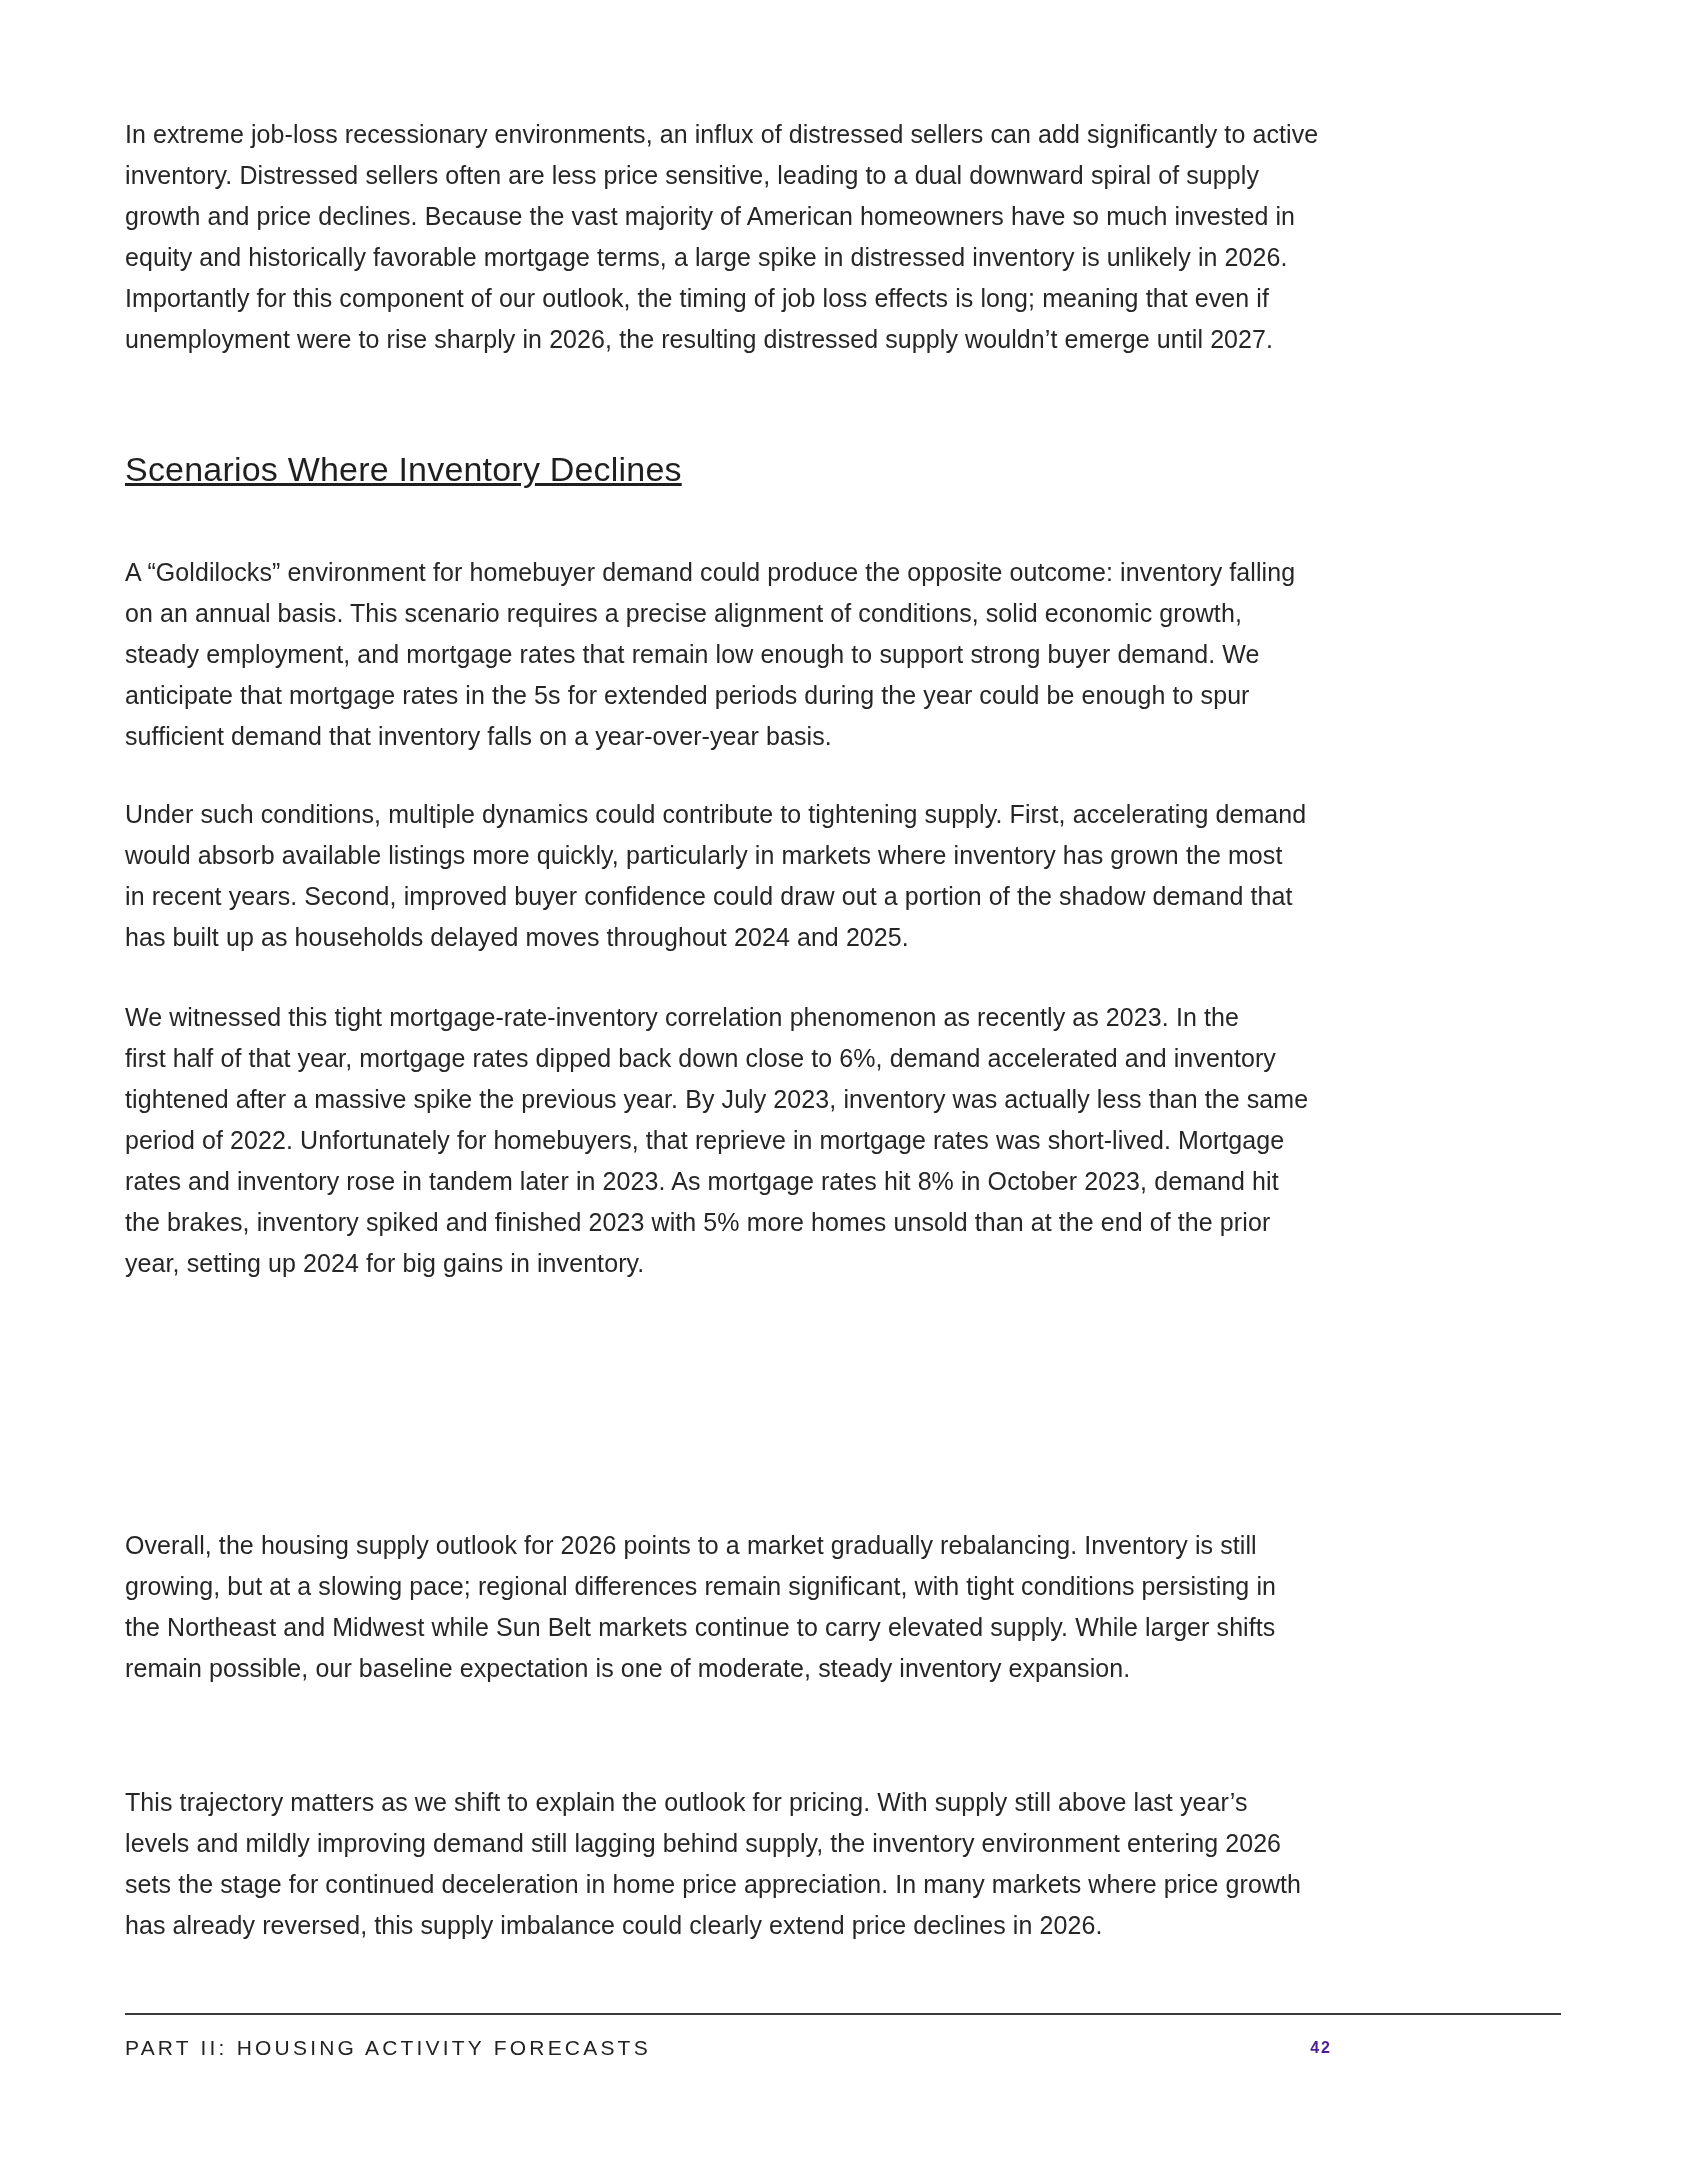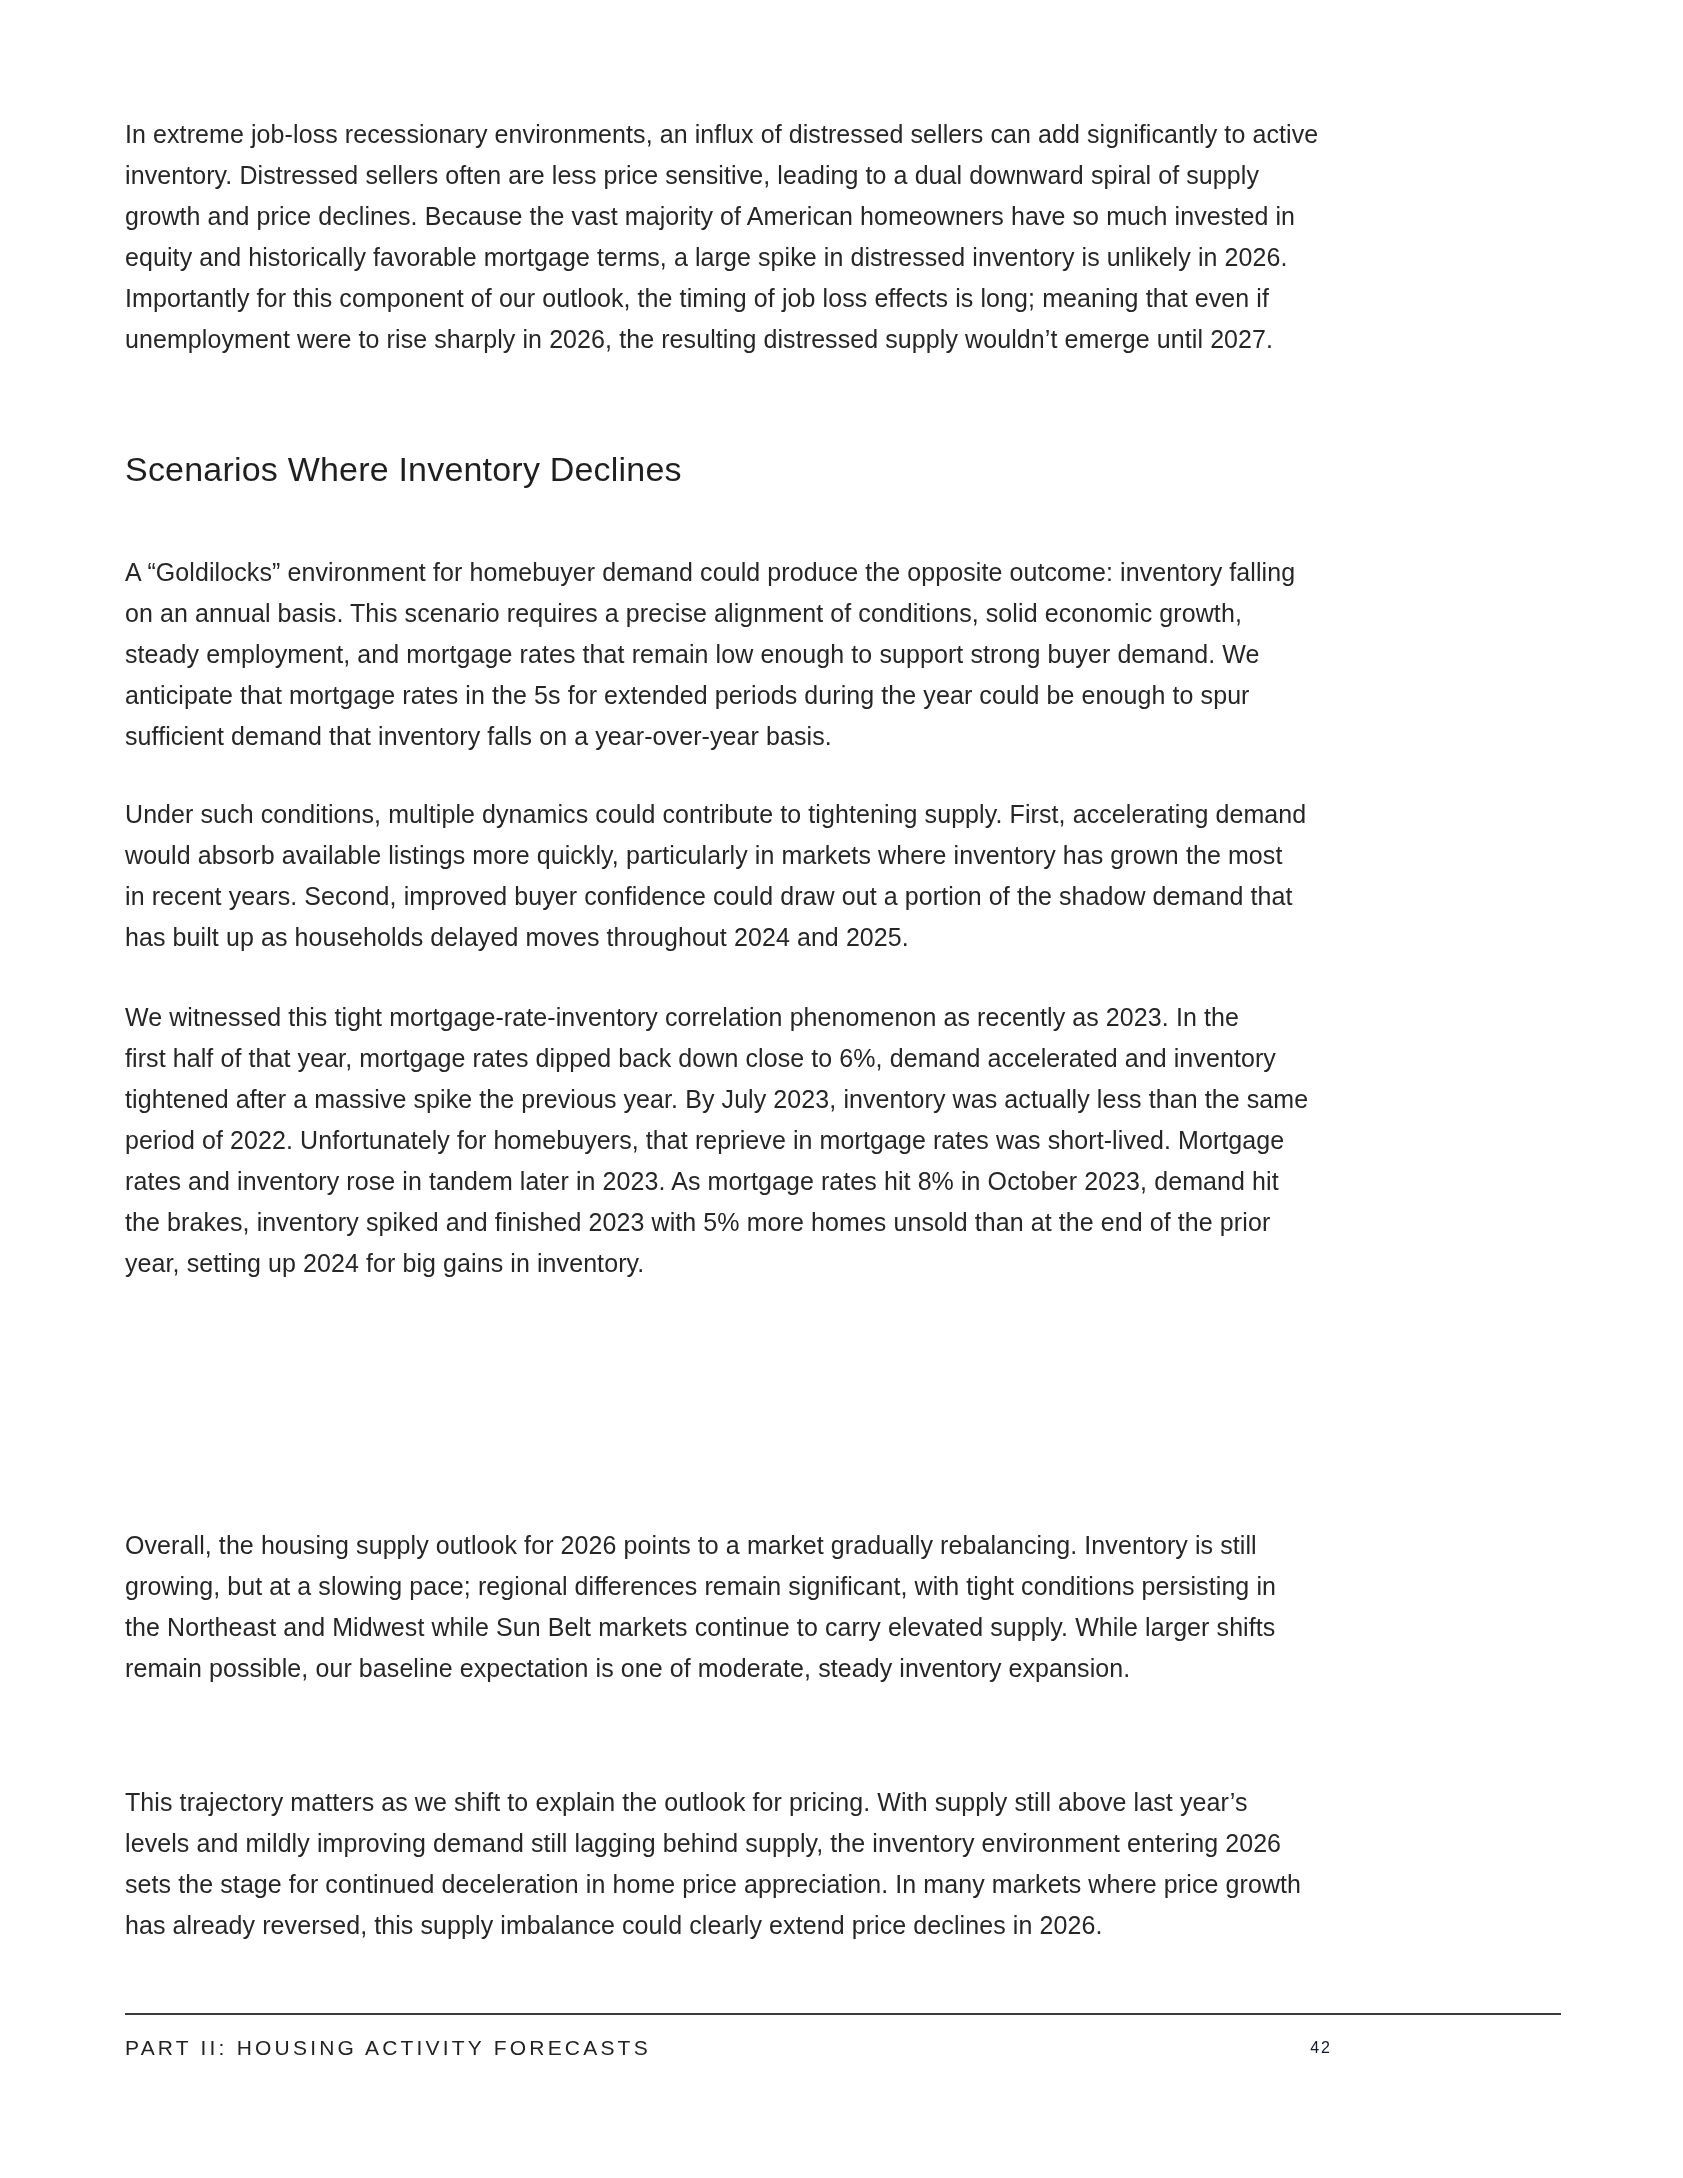--- a/index.html
+++ b/index.html
@@ -36,20 +36,21 @@
       font-weight: 400;
     }
     .heading {
       font-size: 34px;
       line-height: 44px;
       height: 44px;
       white-space: nowrap;
       font-weight: 400;
       color: #1f1f1f;
       letter-spacing: 0.2px;
+      text-decoration: underline;
     }
     .footer-rule {
       position: absolute;
       left: 125px;
       top: 2013px;
       width: 1436px;
       height: 0;
       border-top: 2px solid #3a3a3a;
     }
     .footer-label {
@@ -62,22 +63,22 @@
       color: #222;
       white-space: nowrap;
     }
     .page-number {
       position: absolute;
       right: 123px;
       top: 2039px;
       font-size: 16px;
       line-height: 18px;
       letter-spacing: 2px;
-      font-weight: 400;
-      color: #0f172a;
+      font-weight: 700;
+      color: #4c1d95;
       white-space: nowrap;
     }
   </style>
 </head>
 <body>
 
 <div class="page">
 
   <div class="block para" style="top:114px;">
     <span class="line" style="transform-origin: left center; transform: scaleX(0.9986);">In extreme job-loss recessionary environments, an influx of distressed sellers can add significantly to active</span>

